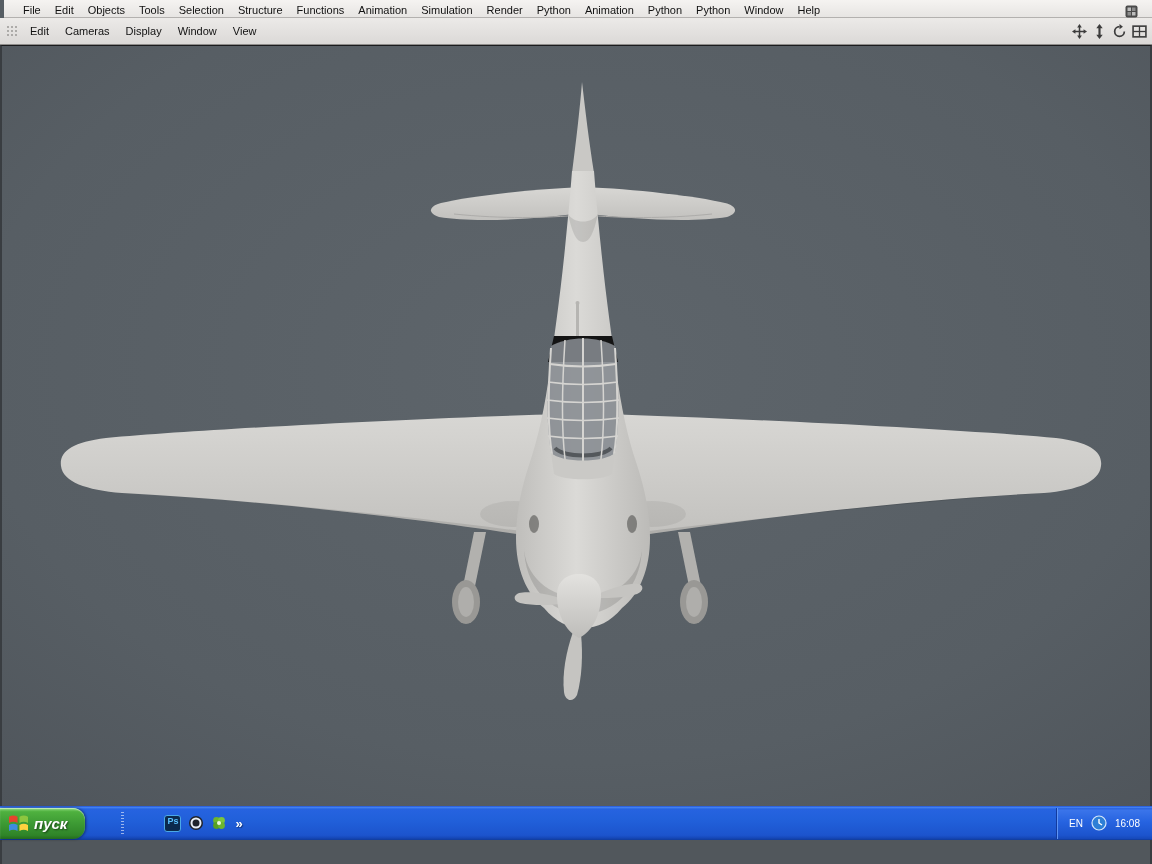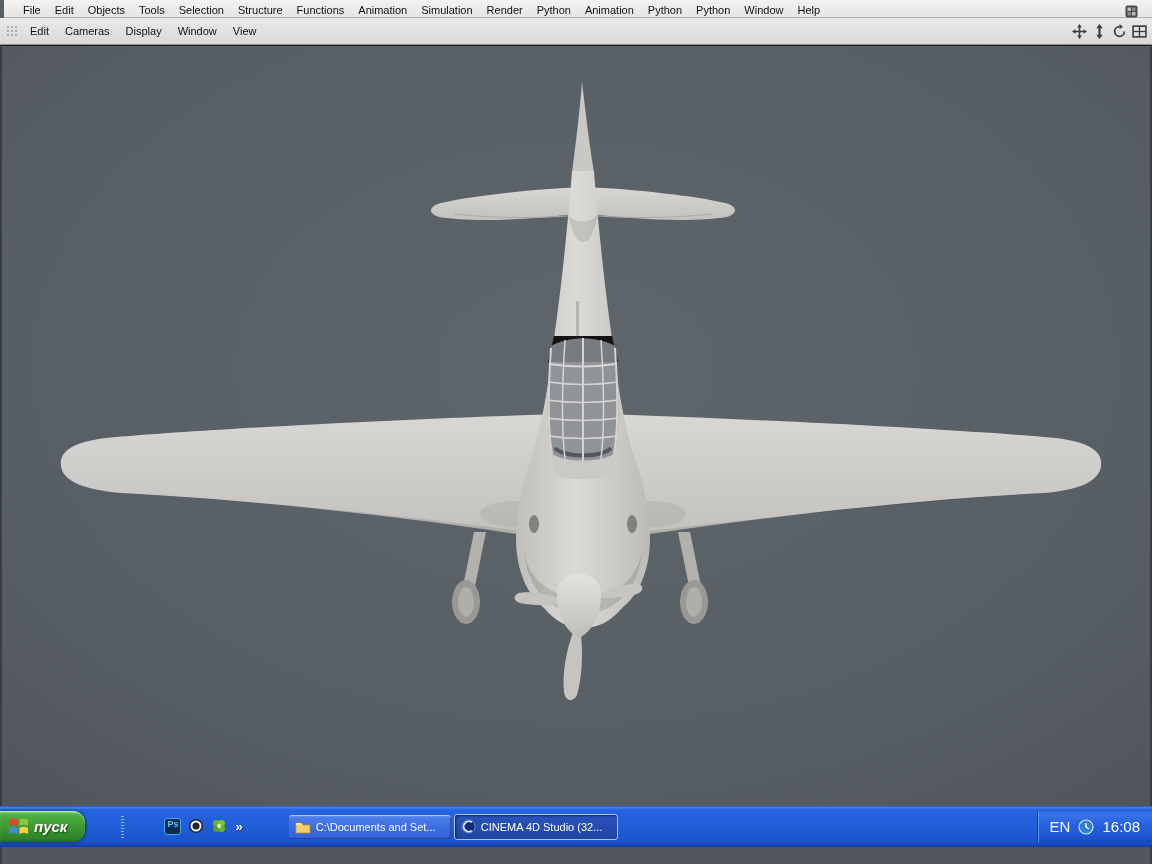--- a/index.html
+++ b/index.html
@@ -23,21 +23,21 @@
   .grip{width:14px;height:14px;margin-right:3px;}
   .vpic{width:15px;height:15px;margin-left:5px;}
 
   
   .viewport{position:absolute;top:45px;left:0;right:0;bottom:0;
             background:#51575c;border-top:1px solid #1b1c1e;
             border-left:2px solid #393d41;border-right:2px solid #393d41;}
   .scene{display:block;width:1148px;height:762px;}
 
   
-  .taskbar{position:absolute;top:806px;left:0;width:1152px;height:41px;z-index:20;
+  .taskbar{position:absolute;top:806px;left:0;width:1152px;height:34px;z-index:20;
            background:linear-gradient(to bottom,#1e52d6 0%,#4582f0 4%,#2663e0 9%,
                       #2160da 42%,#1c54cd 86%,#1648b8 94%,#113c9c 100%);
            display:flex;align-items:center;color:#fff;gap:32px;}
   .startbtn{height:31px;display:flex;align-items:center;gap:5px;padding:0 18px 0 8px;
             border-radius:0 12px 12px 0;cursor:pointer;
             background:linear-gradient(to bottom,#8fdc7d 0%,#4fb13f 12%,#3d9a34 50%,#2f8428 88%,#236b1d 100%);
             box-shadow:1px 0 3px rgba(0,0,0,.5), inset 0 1px 1px rgba(255,255,255,.5);}
   .startbtn span{font-size:15px;font-weight:bold;font-style:italic;
                  text-shadow:1px 1px 2px rgba(0,0,0,.55);}
   .qsep{width:3px;height:22px;margin:0 4px;
@@ -53,21 +53,21 @@
         padding:0 6px;font-size:11px;white-space:nowrap;overflow:hidden;cursor:pointer;
         background:linear-gradient(to bottom,#6f9bf2 0%,#4a7de8 12%,#3a6ce0 55%,#3363d8 100%);
         box-shadow:inset 0 1px 0 rgba(255,255,255,.45), inset -1px -1px 1px rgba(0,0,30,.35);}
   .tbtn.active{background:linear-gradient(to bottom,#2a55bc 0%,#234aac 60%,#1f44a2 100%);
         box-shadow:inset 1px 1px 2px rgba(0,0,40,.6), 0 0 0 1px rgba(220,232,255,.75);}
   .tbtn .lbl{overflow:hidden;text-overflow:clip;}
   .tray{margin-left:auto;height:31px;display:flex;align-items:center;gap:8px;
         padding:0 12px 0 12px;border-left:1px solid #123a9e;
         box-shadow:inset 1px 0 0 #5f95f5;
         background:linear-gradient(to bottom,#2a63de 0%,#3a74ea 8%,#2663e0 45%,#1c54cd 88%,#1648b8 100%);}
-  .tray .txt{font-size:15px;}
+  .tray .txt{font-size:10px;}
   .trayic{width:16px;height:16px;cursor:pointer;}
 </style>
 </head>
 <body>
 
 <div id="screen">
 
   <div class="bar1">
     <span class="mi">File</span>
     <span class="mi">Edit</span>
@@ -265,36 +265,20 @@
             <circle cx="5.5" cy="5.5" r="3.4" fill="#6db52e"></circle>
             <circle cx="10.5" cy="5.5" r="3.4" fill="#7cc63a"></circle>
             <circle cx="5.5" cy="10.5" r="3.4" fill="#58a024"></circle>
             <circle cx="10.5" cy="10.5" r="3.4" fill="#6db52e"></circle>
             <circle cx="8" cy="8" r="2" fill="#eaf6dd"></circle>
           </svg>
       </div>
       <div class="chev">»</div>
     </div>
 
-    <div class="tasks">
-      <div class="tbtn">
-        <svg width="16" height="14" viewBox="0 0 16 14">
-          <path d="M1,3 L6,3 L8,5 L15,5 L15,13 L1,13 Z" fill="#f3cf6a" stroke="#b8902e" stroke-width="0.8"></path>
-          <path d="M1,3 L6,3 L8,5 L1,5 Z" fill="#fbe399"></path>
-        </svg>
-        <span class="lbl">C:\Documents and Set...</span>
-      </div>
-      <div class="tbtn active">
-        <svg width="15" height="15" viewBox="0 0 16 16">
-          <circle cx="8" cy="8" r="7" fill="#14287e" stroke="#6b8fd6" stroke-width="1"></circle>
-          <path d="M11.5,3.5 A5.5,5.5 0 1 0 11.5,12.5" fill="none" stroke="#dce8ff" stroke-width="2"></path>
-        </svg>
-        <span class="lbl">CINEMA 4D Studio (32...</span>
-      </div>
-    </div>
 
     <div class="tray">
       <span class="txt">EN</span>
       <span class="trayic">
         <svg width="16" height="16" viewBox="0 0 16 16">
             <circle cx="8" cy="8" r="7" fill="#2e7fd6" stroke="#d7e8fa" stroke-width="1.2"></circle>
             <path d="M8,4 L8,8 L11,10" stroke="#ffffff" stroke-width="1.4" fill="none"></path>
           </svg>
       </span>
       <span class="txt">16:08</span>

